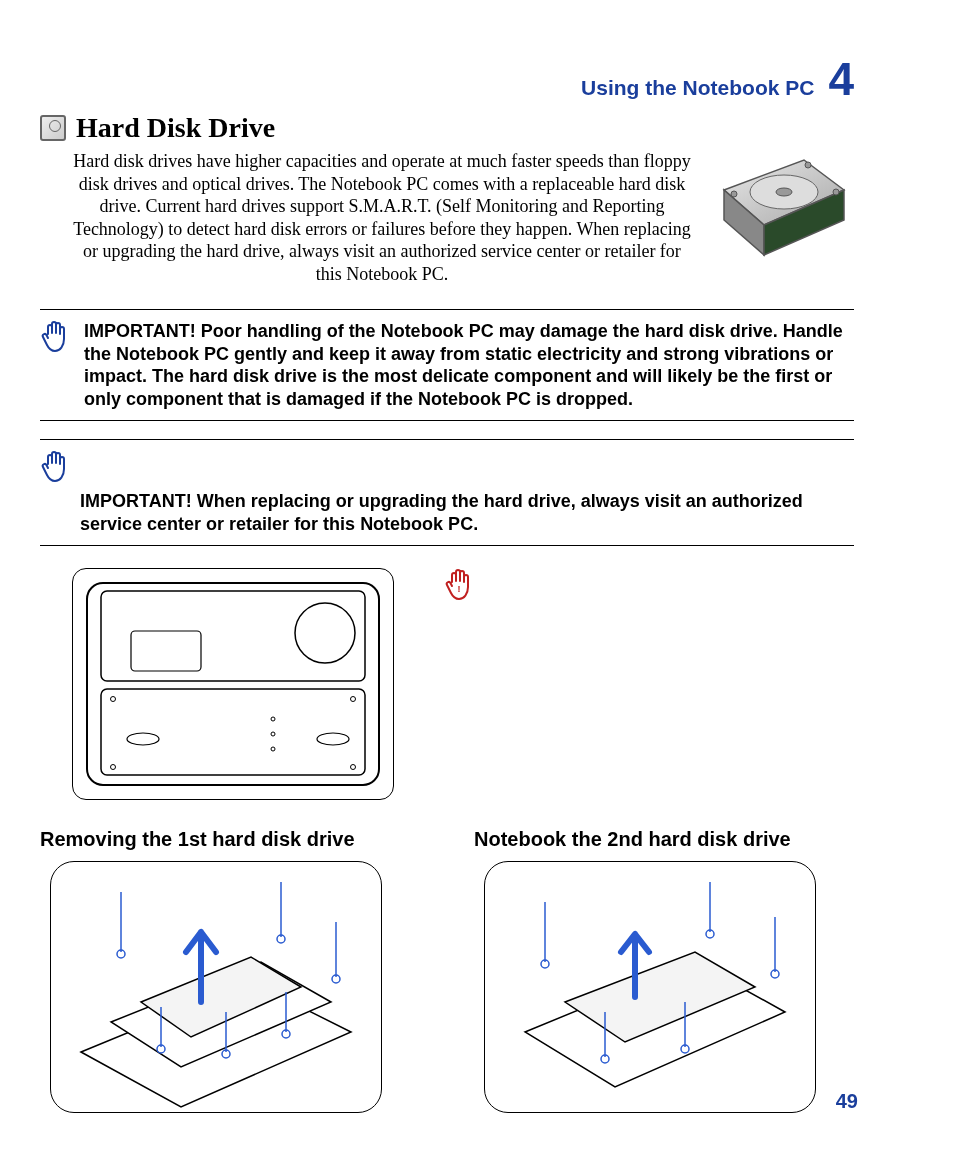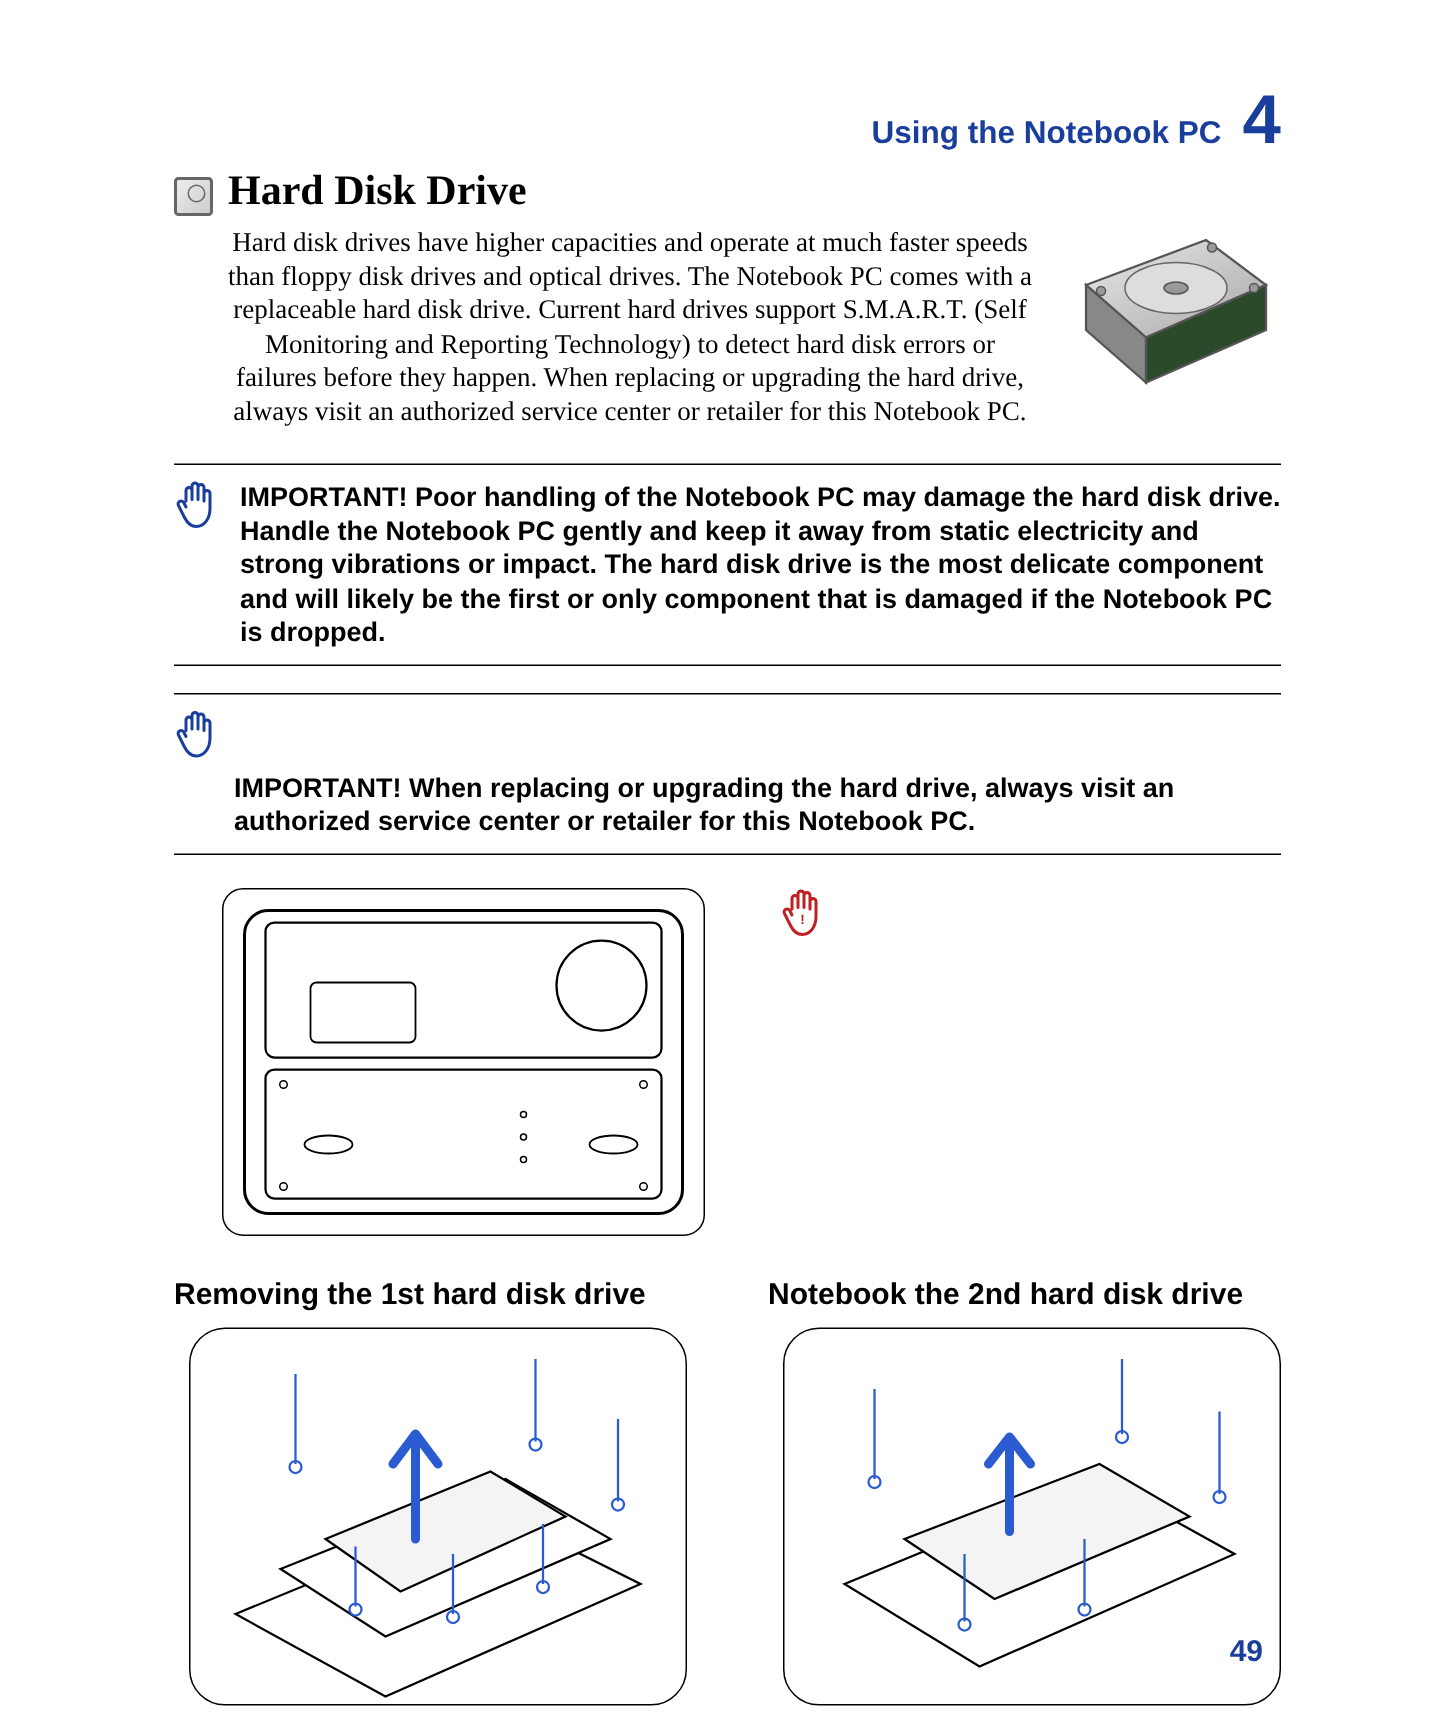--- a/index.html
+++ b/index.html
@@ -7,42 +7,42 @@
     padding: 0;
     background: #fff;
     font-family: "Times New Roman", Times, serif;
     color: #000;
   }
   .page {
     width: 954px;
     height: 1149px;
     position: relative;
     box-sizing: border-box;
-    padding: 56px 100px 40px 116px;
+    padding: 56px 100px 40px 40px;
   }
   .header-line {
     display: flex;
     justify-content: flex-end;
     align-items: baseline;
     font-family: Arial, Helvetica, sans-serif;
     color: #1a3e9c;
     font-weight: bold;
     margin-bottom: 6px;
   }
   .header-title {
     font-size: 21px;
     margin-right: 14px;
   }
   .header-number {
     font-size: 46px;
     line-height: 1;
   }
   .section-title-row {
     display: flex;
-    align-items: flex-end;
+    align-items: center;
     margin-top: 10px;
     margin-bottom: 6px;
   }
   .hdd-title-icon {
     width: 22px;
     height: 22px;
     border: 2px solid #666;
     border-radius: 3px;
     margin-right: 10px;
     position: relative;
@@ -149,21 +149,21 @@
   .illus-box {
     border: 1.5px solid #000;
     border-radius: 24px;
     width: 330px;
     height: 250px;
     margin-left: 10px;
   }
   .page-number {
     position: absolute;
     bottom: 36px;
-    right: 112px;
+    right: 96px;
     font-family: Arial, Helvetica, sans-serif;
     font-size: 20px;
     font-weight: bold;
     color: #1a3e9c;
   }
 </style>
 </head>
 <body>
 
 <div class="page">

